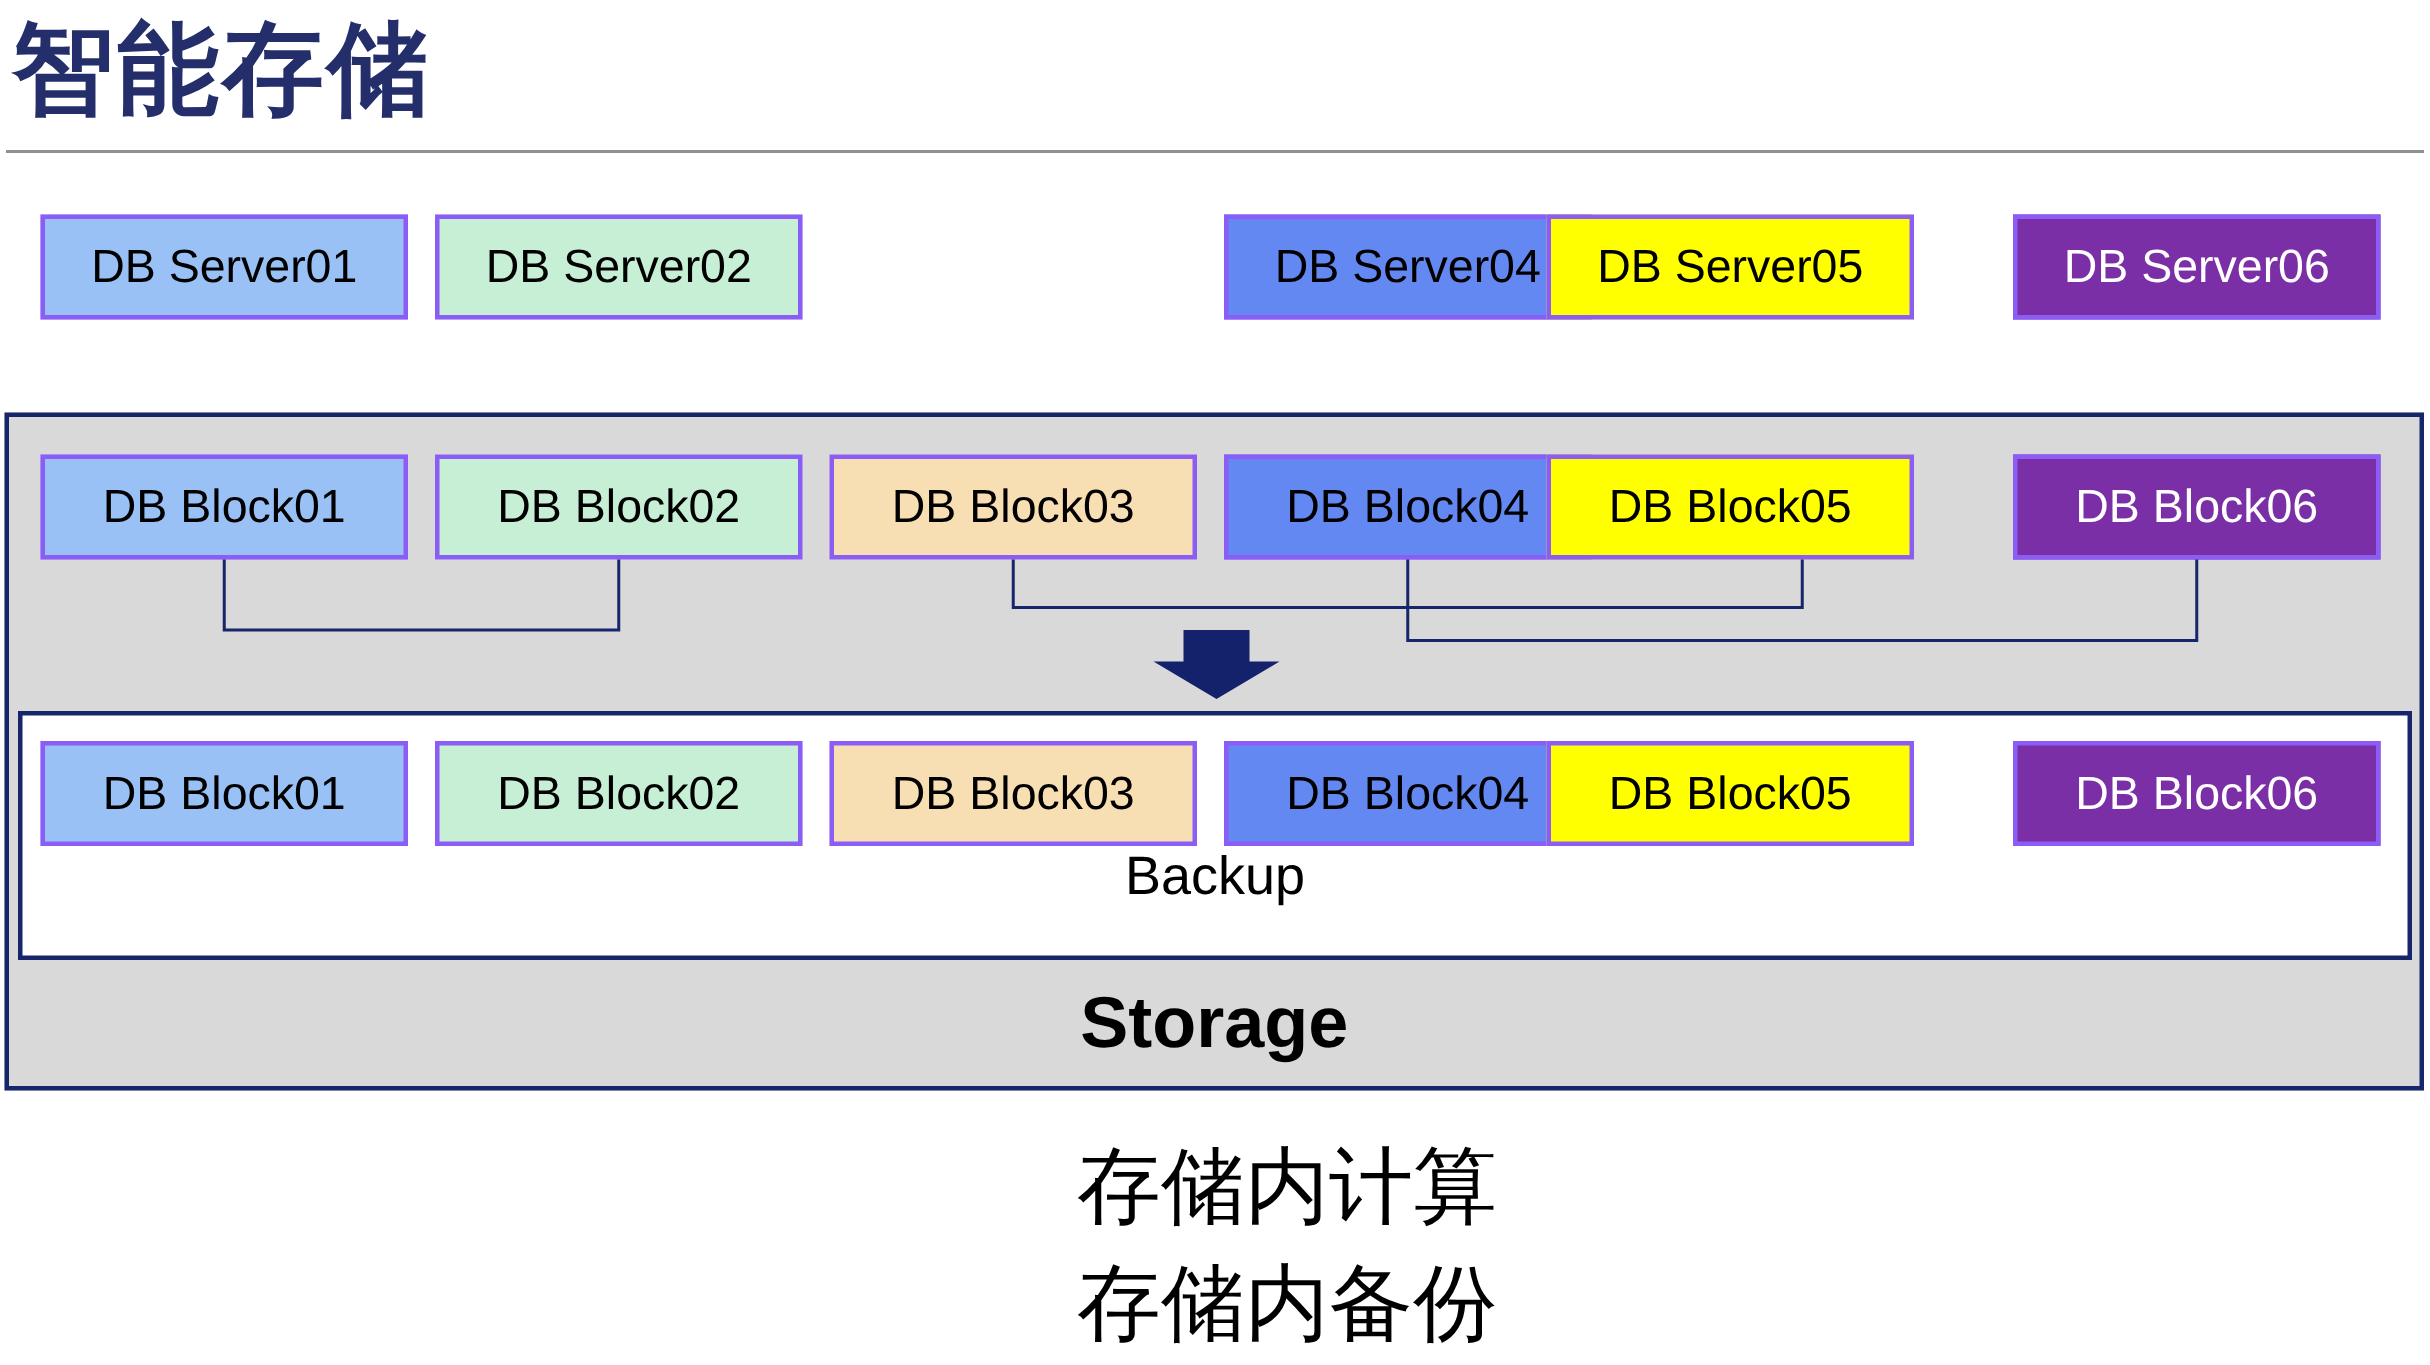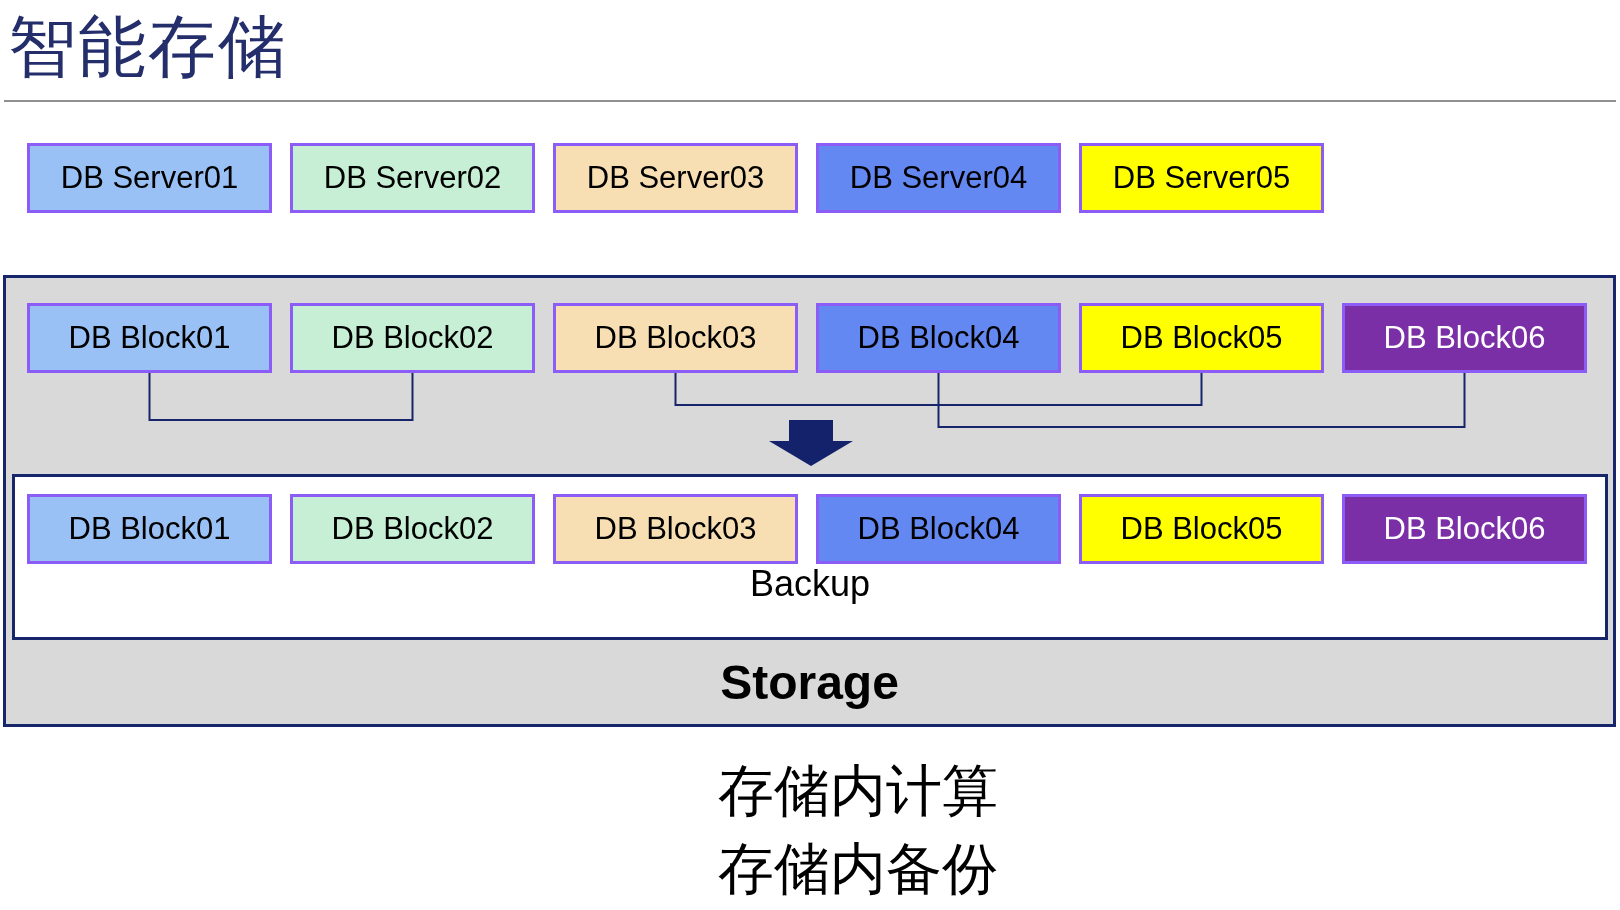--- a/index.html
+++ b/index.html
@@ -9,38 +9,38 @@
   }
   .slide{
     position:relative;
     width:1620px;height:910px;
     background:#ffffff;
     overflow:hidden;
   }
   .title{
     position:absolute;left:8px;top:0;
     font-size:68px;line-height:92px;
-    font-weight:normal;color:#232E6B;
+    font-weight:bold;color:#232E6B;
     letter-spacing:2px;
   }
   .title-rule{
     position:absolute;left:4px;top:100px;
     width:1612px;height:2px;background:#909090;
   }
   .box{
     position:absolute;
     width:245px;height:70px;
     border:3px solid #8b5cf6;
     box-sizing:border-box;
     display:flex;align-items:center;justify-content:center;
     font-size:31px;color:#000;
     white-space:nowrap;
   }
   .col0{left:27px}.col1{left:290px}.col2{left:553px}
-  .col3{left:816px}.col4{left:1079px}.col5{left:1342px}
+  .col3{left:816px}.col4{left:1031px}.col5{left:1342px}
   .row-servers{top:143px}
   .row-blocks{top:303px}
   .row-backup{top:494px}
   .container{
     position:absolute;left:3px;top:275px;
     width:1613px;height:452px;
     background:#D9D9D9;border:3px solid #17256B;
     box-sizing:border-box;
   }
   .backup-box{
@@ -76,23 +76,23 @@
 </head>
 <body>
 
 <div class="slide">
 
   <div class="title">智能存储</div>
   <div class="title-rule"></div>
 
   <div class="box row-servers col0" style="background: rgb(153, 193, 245); color: rgb(0, 0, 0);">DB Server01</div>
   <div class="box row-servers col1" style="background: rgb(198, 239, 213); color: #000000;">DB Server02</div>
-  <div class="box row-servers col2" style="background: rgb(248, 223, 179); color: rgb(0, 0, 0);">DB Server03</div>
   <div class="box row-servers col3" style="background: rgb(100, 136, 242); color: rgb(0, 0, 0);">DB Server04</div>
   <div class="box row-servers col4" style="background: rgb(255, 255, 0); color: rgb(0, 0, 0);">DB Server05</div>
+  <div class="box row-servers col5" style="background: rgb(123, 47, 166); color: rgb(255, 255, 255);">DB Server06</div>
 
   <div class="container"></div>
 
   <div class="box row-blocks col0" style="background: rgb(153, 193, 245); color: rgb(0, 0, 0);">DB Block01</div>
   <div class="box row-blocks col1" style="background: rgb(198, 239, 213); color: rgb(0, 0, 0);">DB Block02</div>
   <div class="box row-blocks col2" style="background: rgb(248, 223, 179); color: rgb(0, 0, 0);">DB Block03</div>
   <div class="box row-blocks col3" style="background: rgb(100, 136, 242); color: rgb(0, 0, 0);">DB Block04</div>
   <div class="box row-blocks col4" style="background: rgb(255, 255, 0); color: rgb(0, 0, 0);">DB Block05</div>
   <div class="box row-blocks col5" style="background: rgb(123, 47, 166); color: rgb(255, 255, 255);">DB Block06</div>
 

